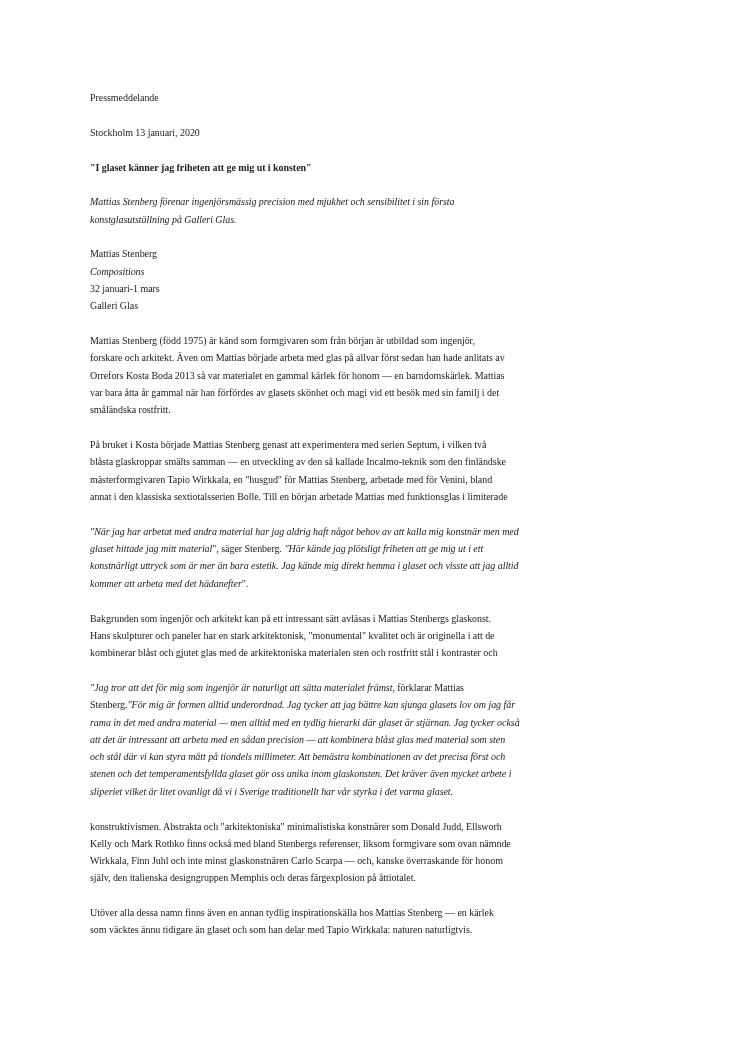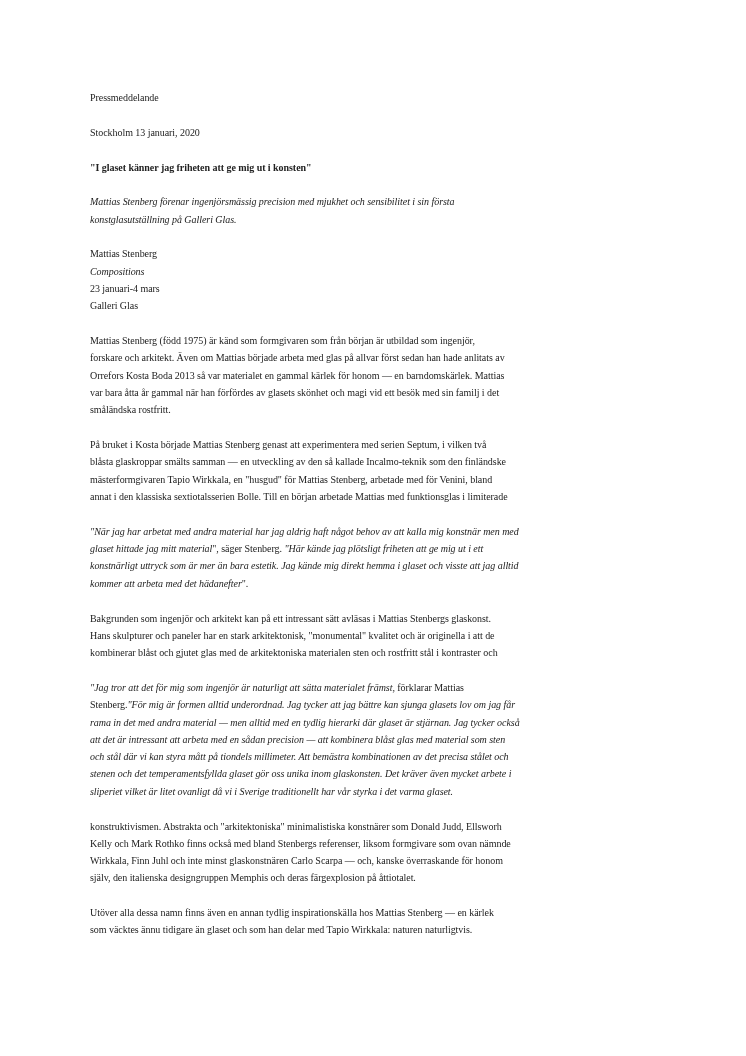--- a/index.html
+++ b/index.html
@@ -53,21 +53,21 @@
 
   <div class="block italic">
     <span class="line">Mattias Stenberg förenar ingenjörsmässig precision med mjukhet och sensibilitet i sin första</span>
     <span class="line">konstglasutställning på Galleri Glas.</span>
   </div>
   <div class="gap-1"></div>
 
   <div class="block">
     <span class="line">Mattias Stenberg</span>
     <span class="line italic">Compositions</span>
-    <span class="line">23 januari-4 mars</span>
+    <span class="line">32 januari-1 mars</span>
     <span class="line">Galleri Glas</span>
   </div>
   <div class="gap-1"></div>
 
   <div class="block">
     <span class="para-line">Mattias Stenberg (född 1975) är känd som formgivaren som från början är utbildad som ingenjör,</span>
     <span class="para-line">forskare och arkitekt. Även om Mattias började arbeta med glas på allvar först sedan han hade anlitats av</span>
     <span class="para-line">Orrefors Kosta Boda 2013 så var materialet en gammal kärlek för honom — en barndomskärlek. Mattias</span>
     <span class="para-line">var bara åtta år gammal när han förfördes av glasets skönhet och magi vid ett besök med sin familj i det</span>
     <span class="para-line">småländska rostfritt.</span>
@@ -95,21 +95,21 @@
     <span class="para-line">Hans skulpturer och paneler har en stark arkitektonisk, "monumental" kvalitet och är originella i att de</span>
     <span class="para-line">kombinerar blåst och gjutet glas med de arkitektoniska materialen sten och rostfritt stål i kontraster och</span>
   </div>
   <div class="gap-1"></div>
 
   <div class="block">
     <span class="para-line"><span class="italic">"Jag tror att det för mig som ingenjör är naturligt att sätta materialet främst,</span><span> förklarar Mattias</span></span>
     <span class="para-line"><span>Stenberg.</span><span class="italic">"För mig är formen alltid underordnad. Jag tycker att jag bättre kan sjunga glasets lov om jag får</span></span>
     <span class="para-line italic">rama in det med andra material — men alltid med en tydlig hierarki där glaset är stjärnan. Jag tycker också</span>
     <span class="para-line italic">att det är intressant att arbeta med en sådan precision — att kombinera blåst glas med material som sten</span>
-    <span class="para-line italic">och stål där vi kan styra mått på tiondels millimeter. Att bemästra kombinationen av det precisa stålet och</span>
+    <span class="para-line italic">och stål där vi kan styra mått på tiondels millimeter. Att bemästra kombinationen av det precisa först och</span>
     <span class="para-line italic">stenen och det temperamentsfyllda glaset gör oss unika inom glaskonsten. Det kräver även mycket arbete i</span>
     <span class="para-line italic">sliperiet vilket är litet ovanligt då vi i Sverige traditionellt har vår styrka i det varma glaset.</span>
   </div>
   <div class="gap-1"></div>
 
   <div class="block">
     <span class="para-line">konstruktivismen. Abstrakta och "arkitektoniska" minimalistiska konstnärer som Donald Judd, Ellsworh</span>
     <span class="para-line">Kelly och Mark Rothko finns också med bland Stenbergs referenser, liksom formgivare som ovan nämnde</span>
     <span class="para-line">Wirkkala, Finn Juhl och inte minst glaskonstnären Carlo Scarpa — och, kanske överraskande för honom</span>
     <span class="para-line">själv, den italienska designgruppen Memphis och deras färgexplosion på åttiotalet.</span>

